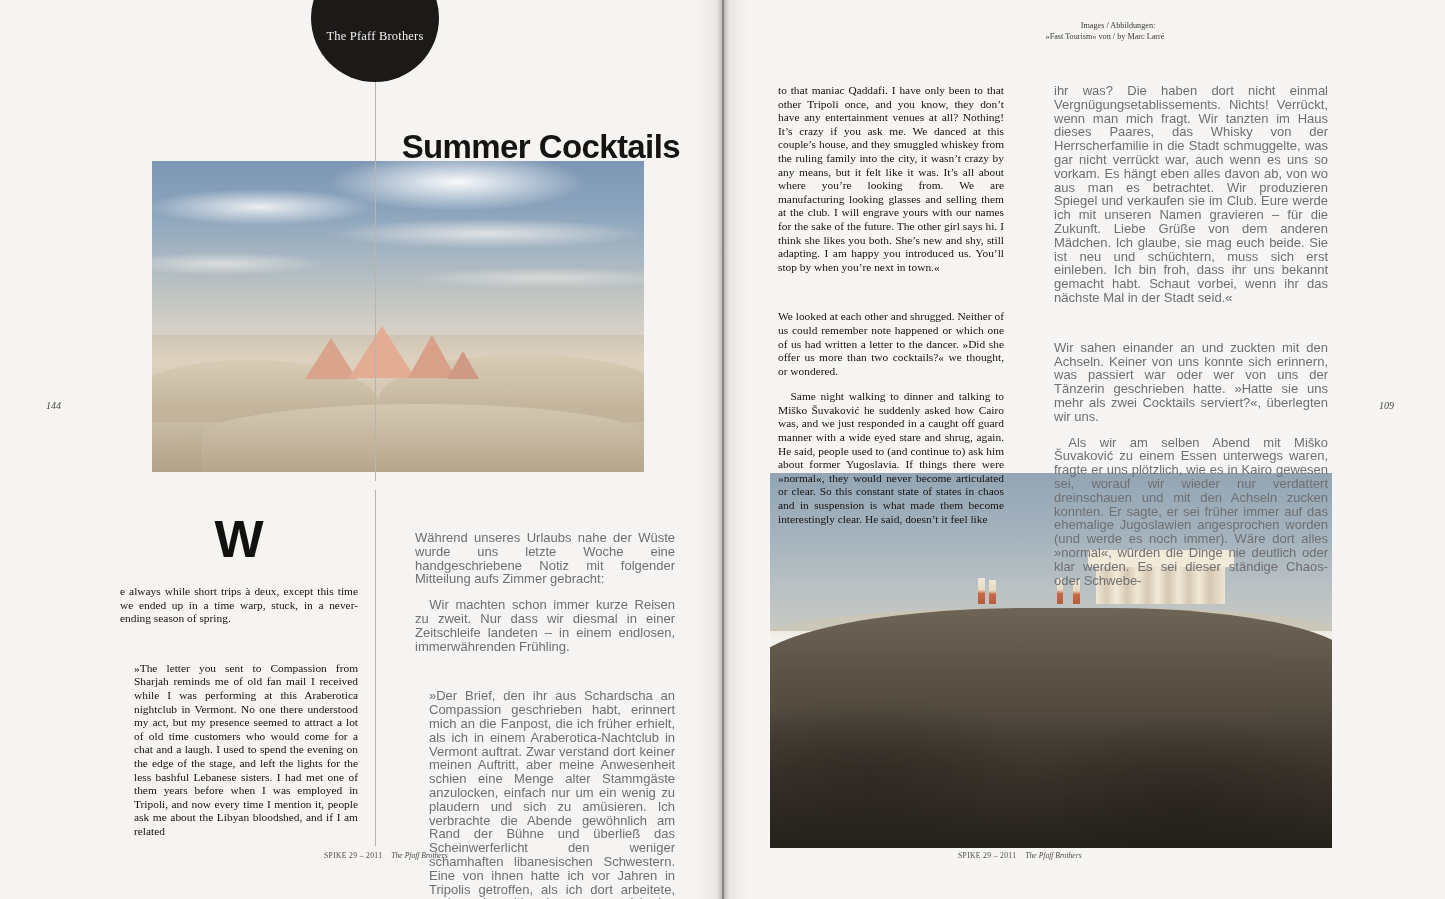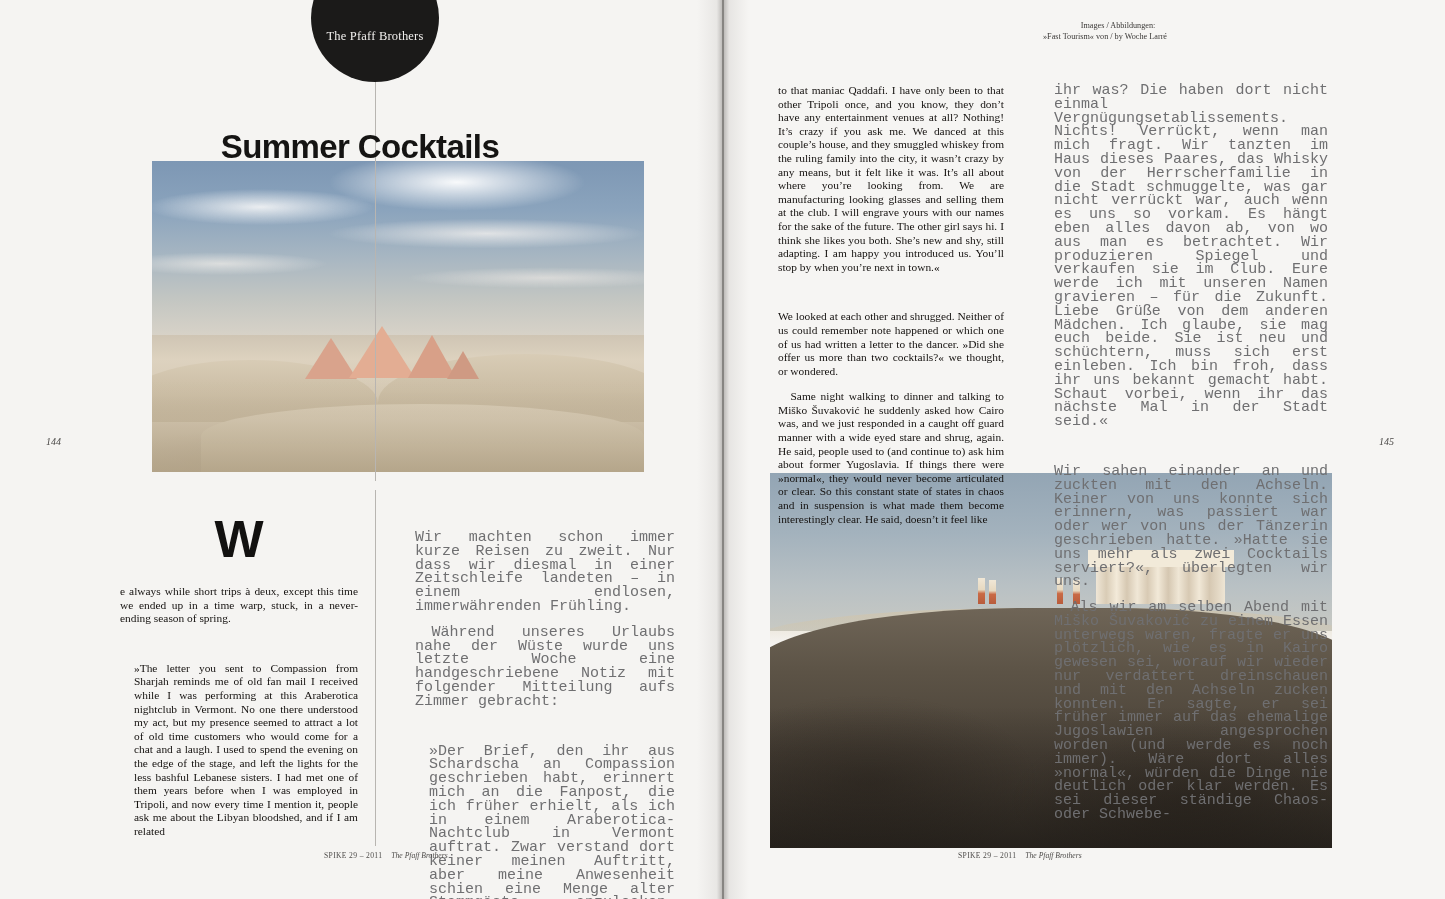--- a/index.html
+++ b/index.html
@@ -66,21 +66,21 @@
     position: absolute; width: 1px;
     background: #b8b5b1;
     z-index: 3;
   }
   #vrule-left  { left: 375px; top: 72px;  height: 409px; }
   #vrule-left2 { left: 375px; top: 490px; height: 356px; }
 
   
   #headline {
     position: absolute; left: 40px; top: 128px; width: 640px;
-    text-align: center;
+    text-align: right;
     font-family: "Liberation Sans", sans-serif;
     font-weight: bold;
     font-size: 33px;
     letter-spacing: -0.6px;
     color: #151413;
     z-index: 4;
   }
 
   
   .photo { position: absolute; overflow: hidden; }
@@ -158,22 +158,22 @@
   .col p + p { text-indent: 1.1em; }
 
   .en {
     color: #14110f;
     font-family: "Liberation Serif", serif;
     font-size: 11.4px;
     line-height: 13.6px;
   }
   .de {
     color: #6f6f71;
-    font-family: Liberation Mono, monospace;
-    font-size: 15px;
+    font-family: Liberation Sans, sans-serif;
+    font-size: 13px;
     line-height: 13.8px;
   }
   .quote { margin-left: 14px; }
   .gap { height: 12px; }
 
   
   #col-left-en  { left: 108px; top: 573px; width: 262px; }
   #col-left-de  { left: 403px; top: 519px; width: 284px; }
 
   
@@ -202,21 +202,20 @@
   }
   #credits .line1 { padding-left: 26px; }
 
   
   .folio {
     position: absolute; top: 400px;
     font-family: "Liberation Serif", serif;
     font-style: italic;
     font-size: 10px;
     color: #4a4846;
-    margin-top: 36px;
   }
   #folio-left  { left: 46px; }
   #folio-right { left: 1379px; }
 
   
   .footer {
     position: absolute; top: 851px;
     font-size: 7.6px;
     color: #4d4b49;
     white-space: nowrap;
@@ -276,36 +275,36 @@
     <div class="small-col" style="left:51%; top:28%; width:1.2%; height:7%;"></div>
     <div class="small-col" style="left:54%; top:28.5%; width:1.2%; height:6.5%;"></div>
     <div class="hill-top-light"></div>
     <div class="hill-temple"></div>
     <div style="position:absolute; left:0; top:62%; width:100%; height:38%;
          background:linear-gradient(to bottom, rgba(30,26,22,0) 0%, rgba(26,22,18,.35) 60%, rgba(20,17,14,.55) 100%);"></div>
   </div>
 
   <div id="credits">
     <div class="line1">Images / Abbildungen:</div>
-    <div>»Fast Tourism« von / by Woche Larré</div>
+    <div>»Fast Tourism« von / by Marc Larré</div>
   </div>
 
   <div id="dropcap">W</div>
 
   <div class="col en" id="col-left-en">
     <p>e always while short trips à deux, except this time we ended up in a time warp, stuck, in a never-ending season of spring.</p>
     <div class="gap"></div>
     <div class="quote">
       <p>»The letter you sent to Compassion from Sharjah reminds me of old fan mail I received while I was performing at this Araberotica nightclub in Vermont. No one there understood my act, but my presence seemed to attract a lot of old time customers who would come for a chat and a laugh. I used to spend the evening on the edge of the stage, and left the lights for the less bashful Lebanese sisters. I had met one of them years before when I was employed in Tripoli, and now every time I mention it, people ask me about the Libyan bloodshed, and if I am related</p>
     </div>
   </div>
 
   <div class="col de" id="col-left-de">
+    <p>Während unseres Urlaubs nahe der Wüste wurde uns letzte Woche eine handgeschriebene Notiz mit folgender Mitteilung aufs Zimmer gebracht:</p>
     <p>Wir machten schon immer kurze Reisen zu zweit. Nur dass wir diesmal in einer Zeitschleife landeten – in einem endlosen, immerwährenden Frühling.</p>
-    <p>Während unseres Urlaubs nahe der Wüste wurde uns letzte Woche eine handgeschriebene Notiz mit folgender Mitteilung aufs Zimmer gebracht:</p>
     <div class="gap"></div>
     <div class="quote">
       <p><span>»Der Brief, den ihr aus Schardscha an Compassion geschrieben habt, erinnert mich an die Fanpost, die ich früher erhielt, als ich in einem Araberotica-Nachtclub in Vermont auftrat. Zwar verstand dort keiner meinen Auftritt, aber meine Anwesenheit schien eine Menge alter Stammgäste anzulocken, einfach nur um ein wenig zu plaudern und sich zu amüsieren. Ich verbrachte die Abende gewöhnlich am Rand der Bühne und überließ das Scheinwerferlicht den weniger schamhaften libanesischen Schwestern. Eine von ihnen hatte ich vor Jahren in Tripolis getroffen, als ich dort arbeitete, und werde seither immer, wenn ich das erwähne, über das Blutvergießen in Libyen gefragt und ob ich mit diesem Wahnsinnigen, Gaddafi, verwandt sei. Dabei war ich in </span><em>diesem</em><span> Tripolis nur ein einziges Mal. Und wisst</span></p>
     </div>
   </div>
 
   <div class="col en" id="col-right-en">
     <p>to that maniac Qaddafi. I have only been to that other Tripoli once, and you know, they don’t have any entertainment venues at all? Nothing! It’s crazy if you ask me. We danced at this couple’s house, and they smuggled whiskey from the ruling family into the city, it wasn’t crazy by any means, but it felt like it was. It’s all about where you’re looking from. We are manufacturing looking glasses and selling them at the club. I will engrave yours with our names for the sake of the future. The other girl says hi. I think she likes you both. She’s new and shy, still adapting. I am happy you introduced us. You’ll stop by when you’re next in town.«</p>
     <div class="gap"></div>
     <p style="text-indent:0">We looked at each other and shrugged. Neither of us could remember note happened or which one of us had written a letter to the dancer. »Did she offer us more than two cocktails?« we thought, or wondered.</p>
@@ -313,21 +312,21 @@
   </div>
 
   <div class="col de" id="col-right-de">
     <p>ihr was? Die haben dort nicht einmal Vergnügungsetablissements. Nichts! Verrückt, wenn man mich fragt. Wir tanzten im Haus dieses Paares, das Whisky von der Herrscherfamilie in die Stadt schmuggelte, was gar nicht verrückt war, auch wenn es uns so vorkam. Es hängt eben alles davon ab, von wo aus man es betrachtet. Wir produzieren Spiegel und verkaufen sie im Club. Eure werde ich mit unseren Namen gravieren – für die Zukunft. Liebe Grüße von dem anderen Mädchen. Ich glaube, sie mag euch beide. Sie ist neu und schüchtern, muss sich erst einleben. Ich bin froh, dass ihr uns bekannt gemacht habt. Schaut vorbei, wenn ihr das nächste Mal in der Stadt seid.«</p>
     <div class="gap"></div>
     <p style="text-indent:0">Wir sahen einander an und zuckten mit den Achseln. Keiner von uns konnte sich erinnern, was passiert war oder wer von uns der Tänzerin geschrieben hatte. »Hatte sie uns mehr als zwei Cocktails serviert?«, überlegten wir uns.</p>
     <p>Als wir am selben Abend mit Miško Šuvaković zu einem Essen unterwegs waren, fragte er uns plötzlich, wie es in Kairo gewesen sei, worauf wir wieder nur verdattert dreinschauen und mit den Achseln zucken konnten. Er sagte, er sei früher immer auf das ehemalige Jugoslawien angesprochen worden (und werde es noch immer). Wäre dort alles »normal«, würden die Dinge nie deutlich oder klar werden. Es sei dieser ständige Chaos- oder Schwebe-</p>
   </div>
 
   <div class="folio" id="folio-left">144</div>
-  <div class="folio" id="folio-right">145</div>
+  <div class="folio" id="folio-right">109</div>
 
   <div class="footer" id="footer-left">
     <span class="mag">SPIKE 29 – 2011</span><span class="sect">The Pfaff Brothers</span>
   </div>
   <div class="footer" id="footer-right">
     <span class="mag">SPIKE 29 – 2011</span><span class="sect">The Pfaff Brothers</span>
   </div>
 
   <div id="gutter"></div>
   <div id="gutter-line"></div>

